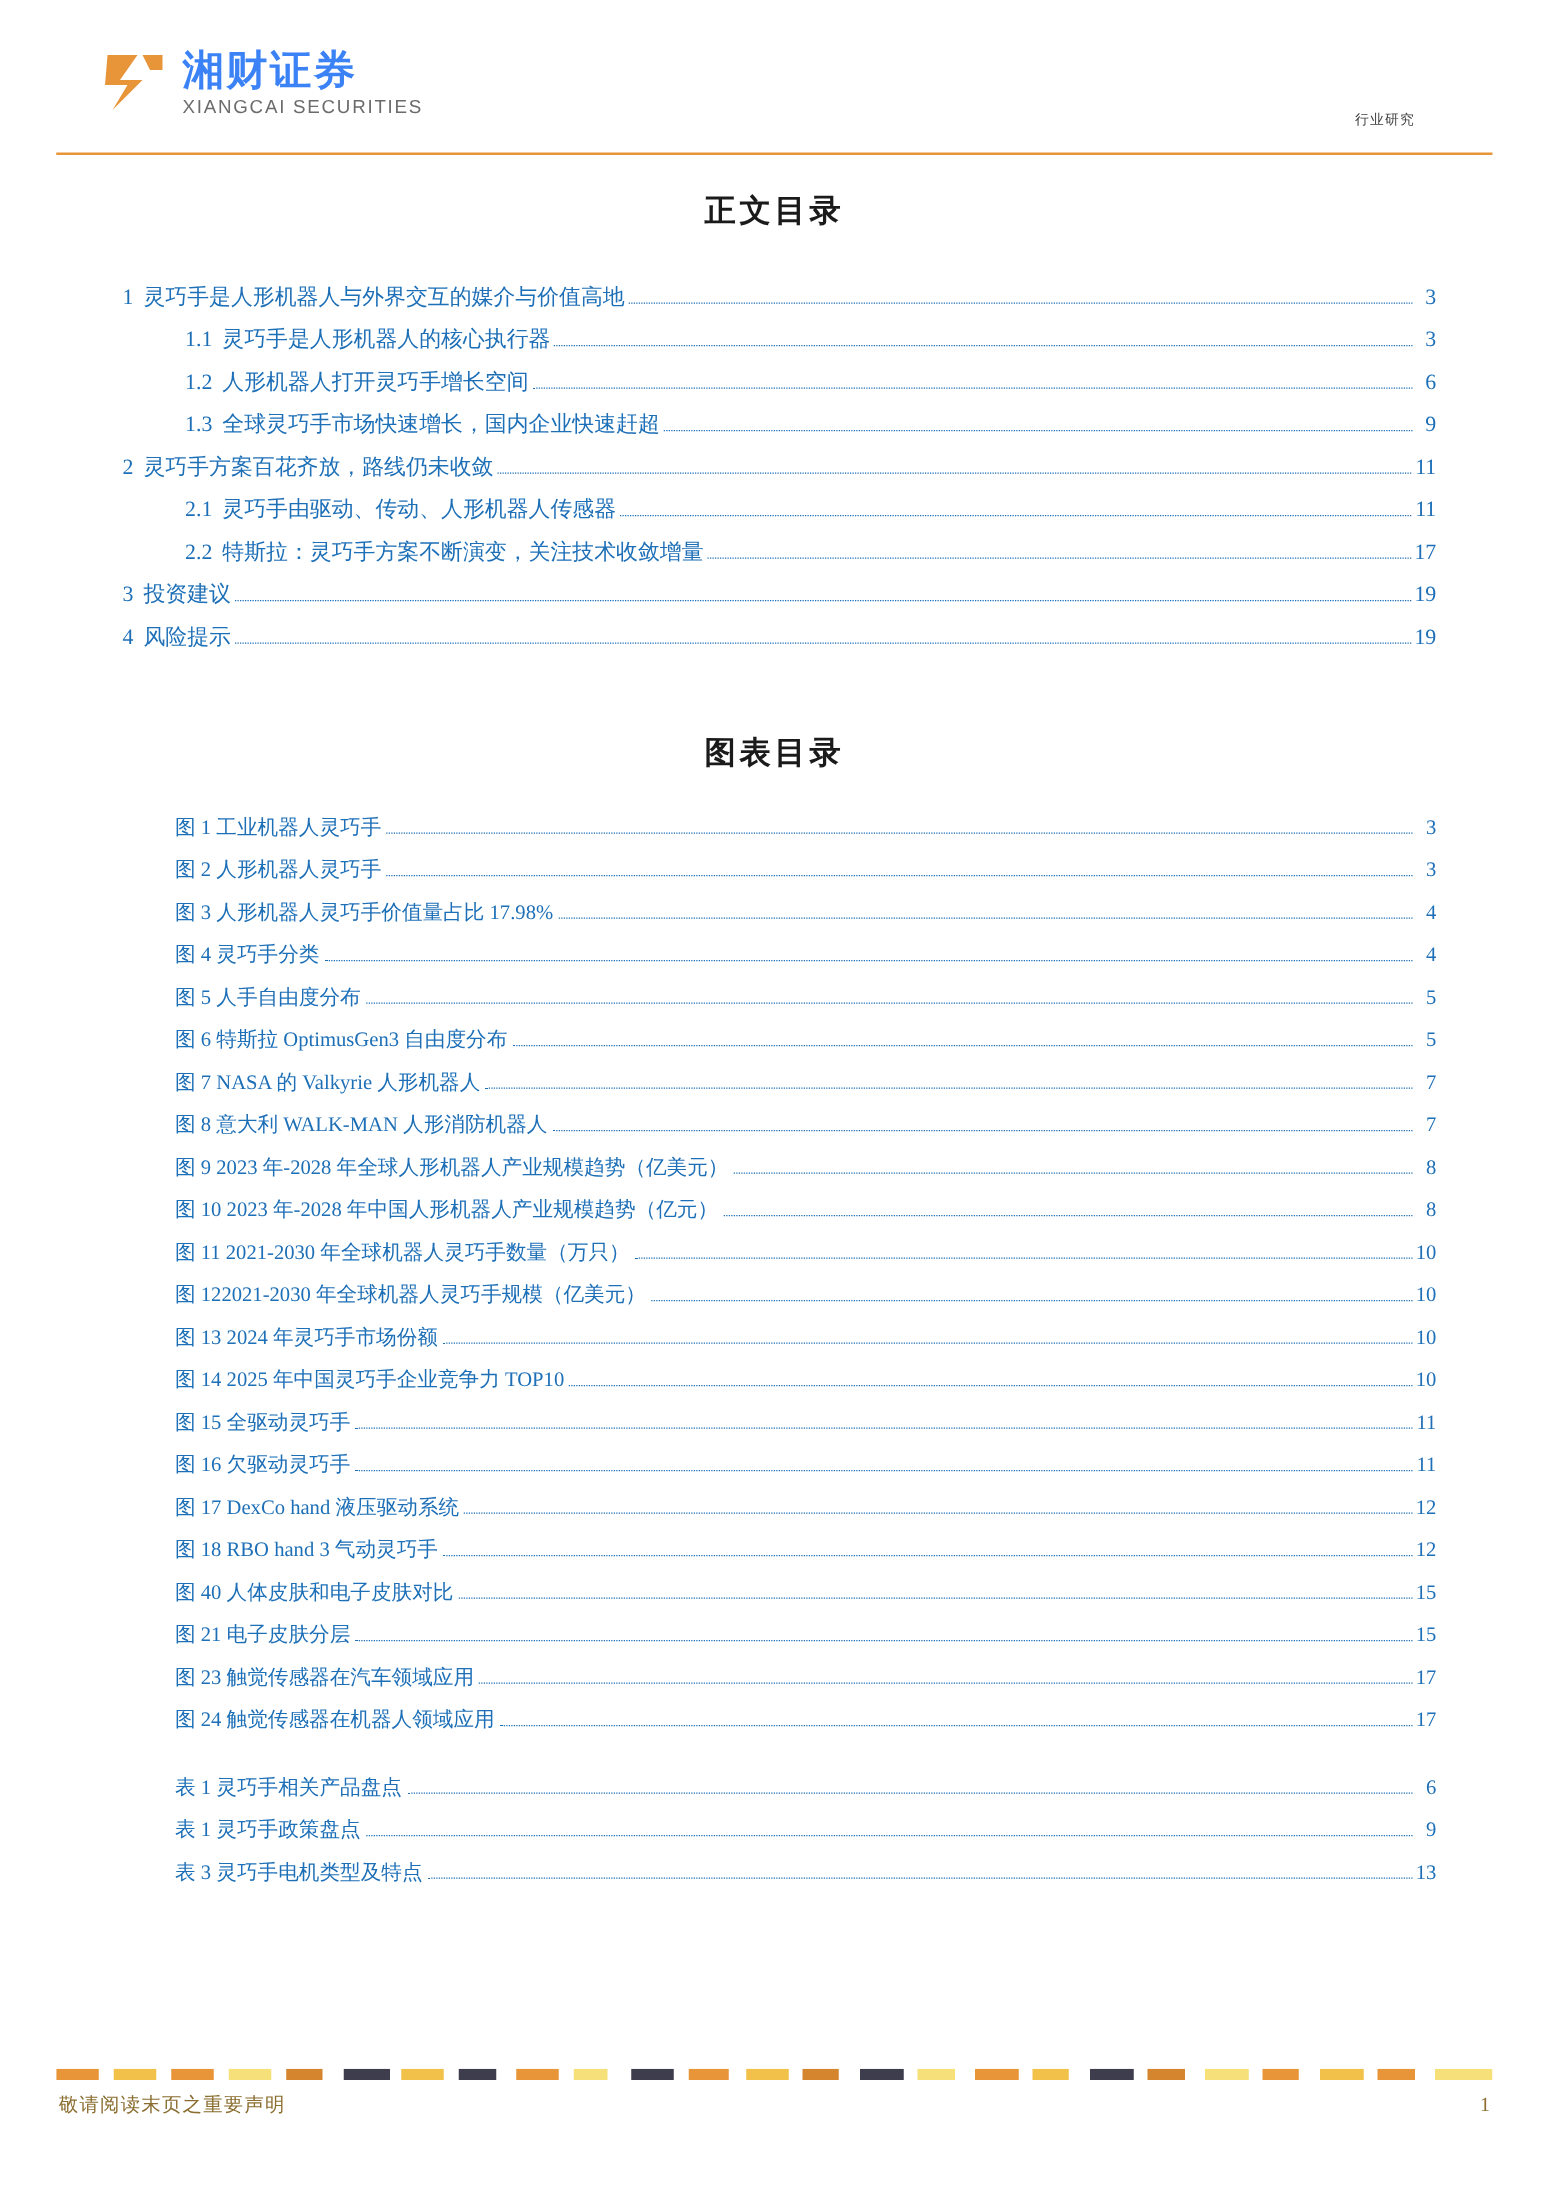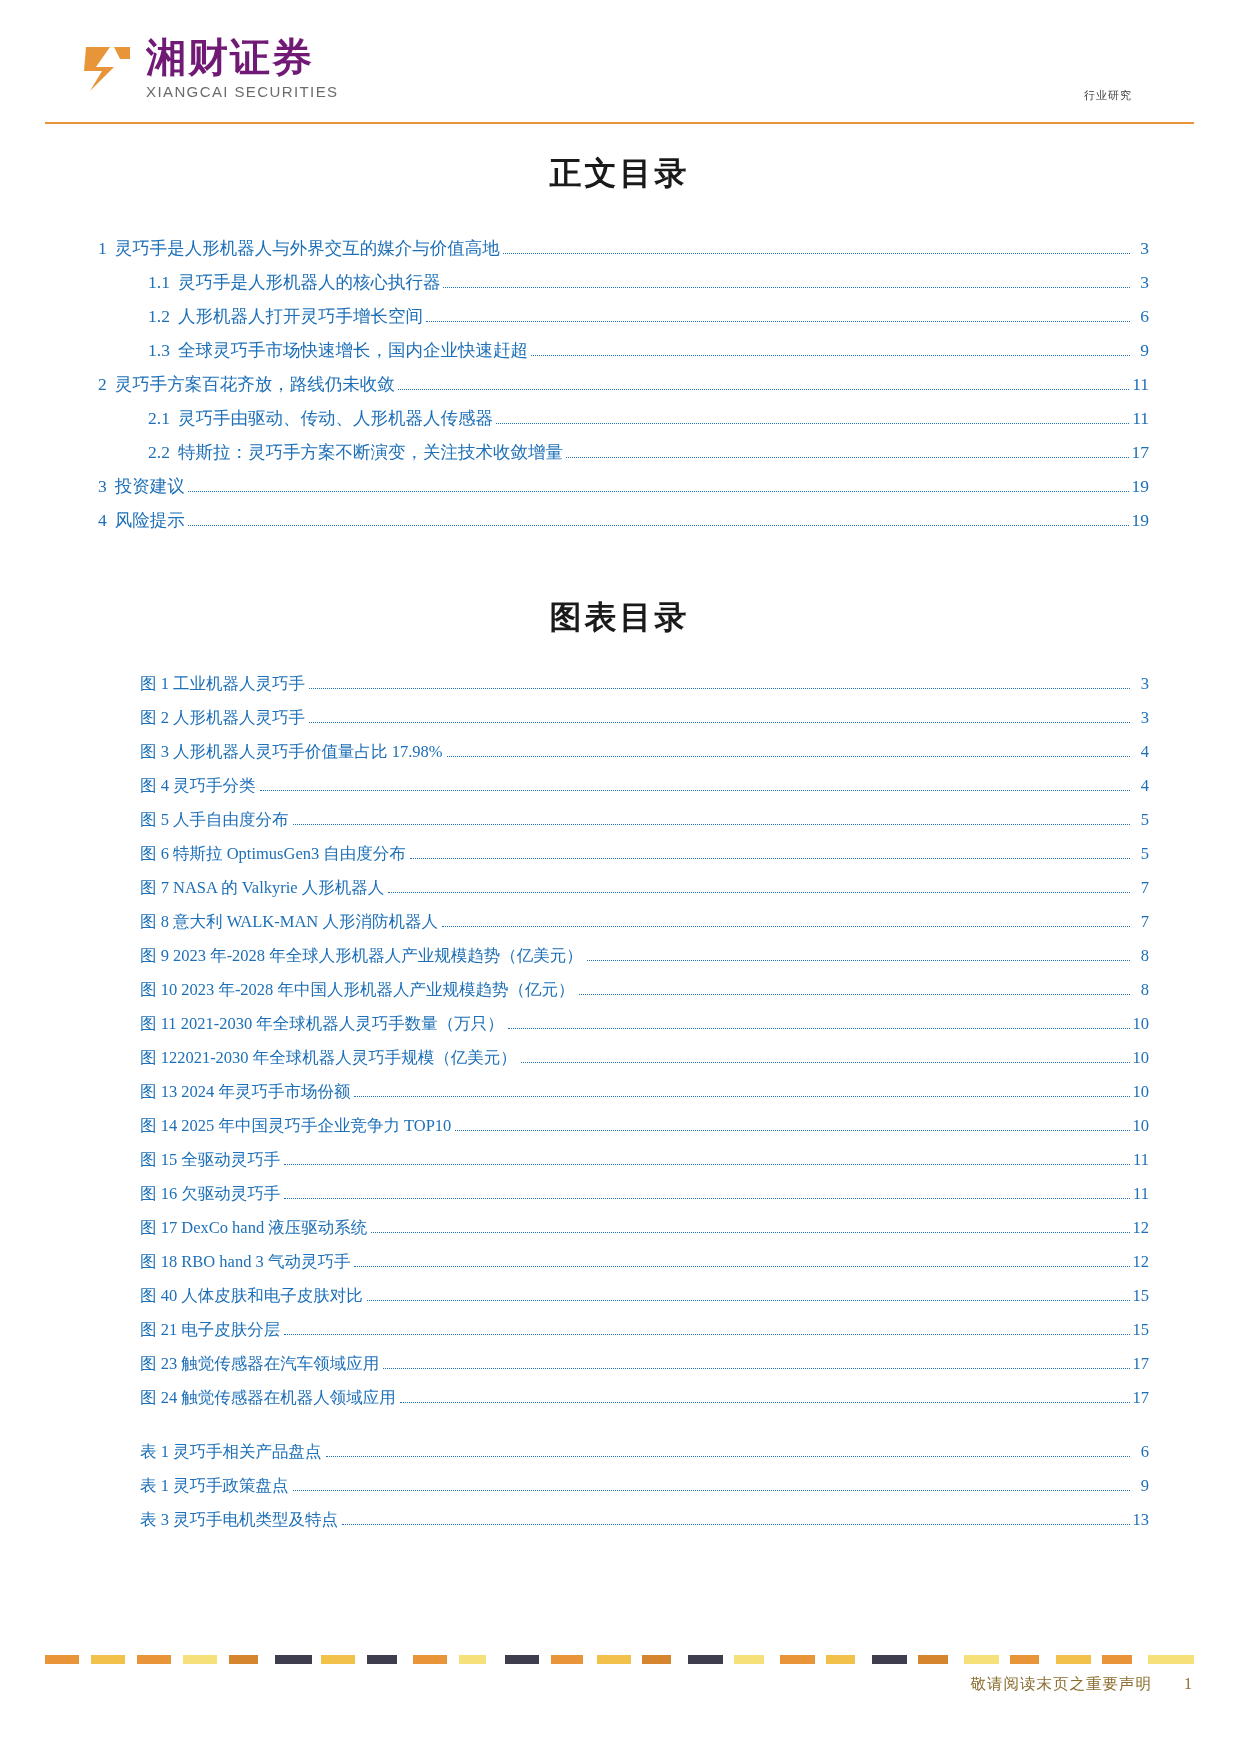--- a/index.html
+++ b/index.html
@@ -36,24 +36,24 @@
     align-items: center;
   }
   .logo-mark {
     width: 56px;
     height: 56px;
     position: relative;
     margin-right: 10px;
   }
   .logo-mark svg { display: block; }
   .logo-text-cn {
-    font-family: Liberation Serif, serif;
-    font-size: 40px;
+    font-family: Liberation Sans, sans-serif;
+    font-size: 33px;
     font-weight: 700;
-    color: #701a75;
+    color: #3b82f6;
     letter-spacing: 2px;
     line-height: 1;
   }
   .logo-text-en {
     font-family: "Liberation Sans", sans-serif;
     font-size: 15px;
     color: #6b6b6b;
     letter-spacing: 1.4px;
     margin-top: 5px;
   }
@@ -71,21 +71,21 @@
     left: -45px;
     right: -45px;
     top: 122px;
     height: 2px;
     background: #e8953a;
   }
 
   
   .doc-title {
     text-align: center;
-    font-size: 32px;
+    font-size: 25px;
     font-weight: 700;
     letter-spacing: 3px;
     margin-top: 22px;
     margin-bottom: 0;
     color: #1a1a1a;
   }
   .doc-title.second {
     margin-top: 58px;
   }
 
@@ -174,21 +174,21 @@
     width: 100%;
     overflow: hidden;
   }
   .footer-bar .seg {
     position: absolute;
     top: 0;
     height: 9px;
   }
   .footer-row {
     display: flex;
-    justify-content: flex-end;
+    justify-content: space-between;
     align-items: baseline;
     margin-top: 10px;
     padding: 0 2px;
     gap: 32px;
   }
   .footer-note {
     font-size: 15.5px;
     color: #8a6d2f;
     letter-spacing: 1px;
   }

